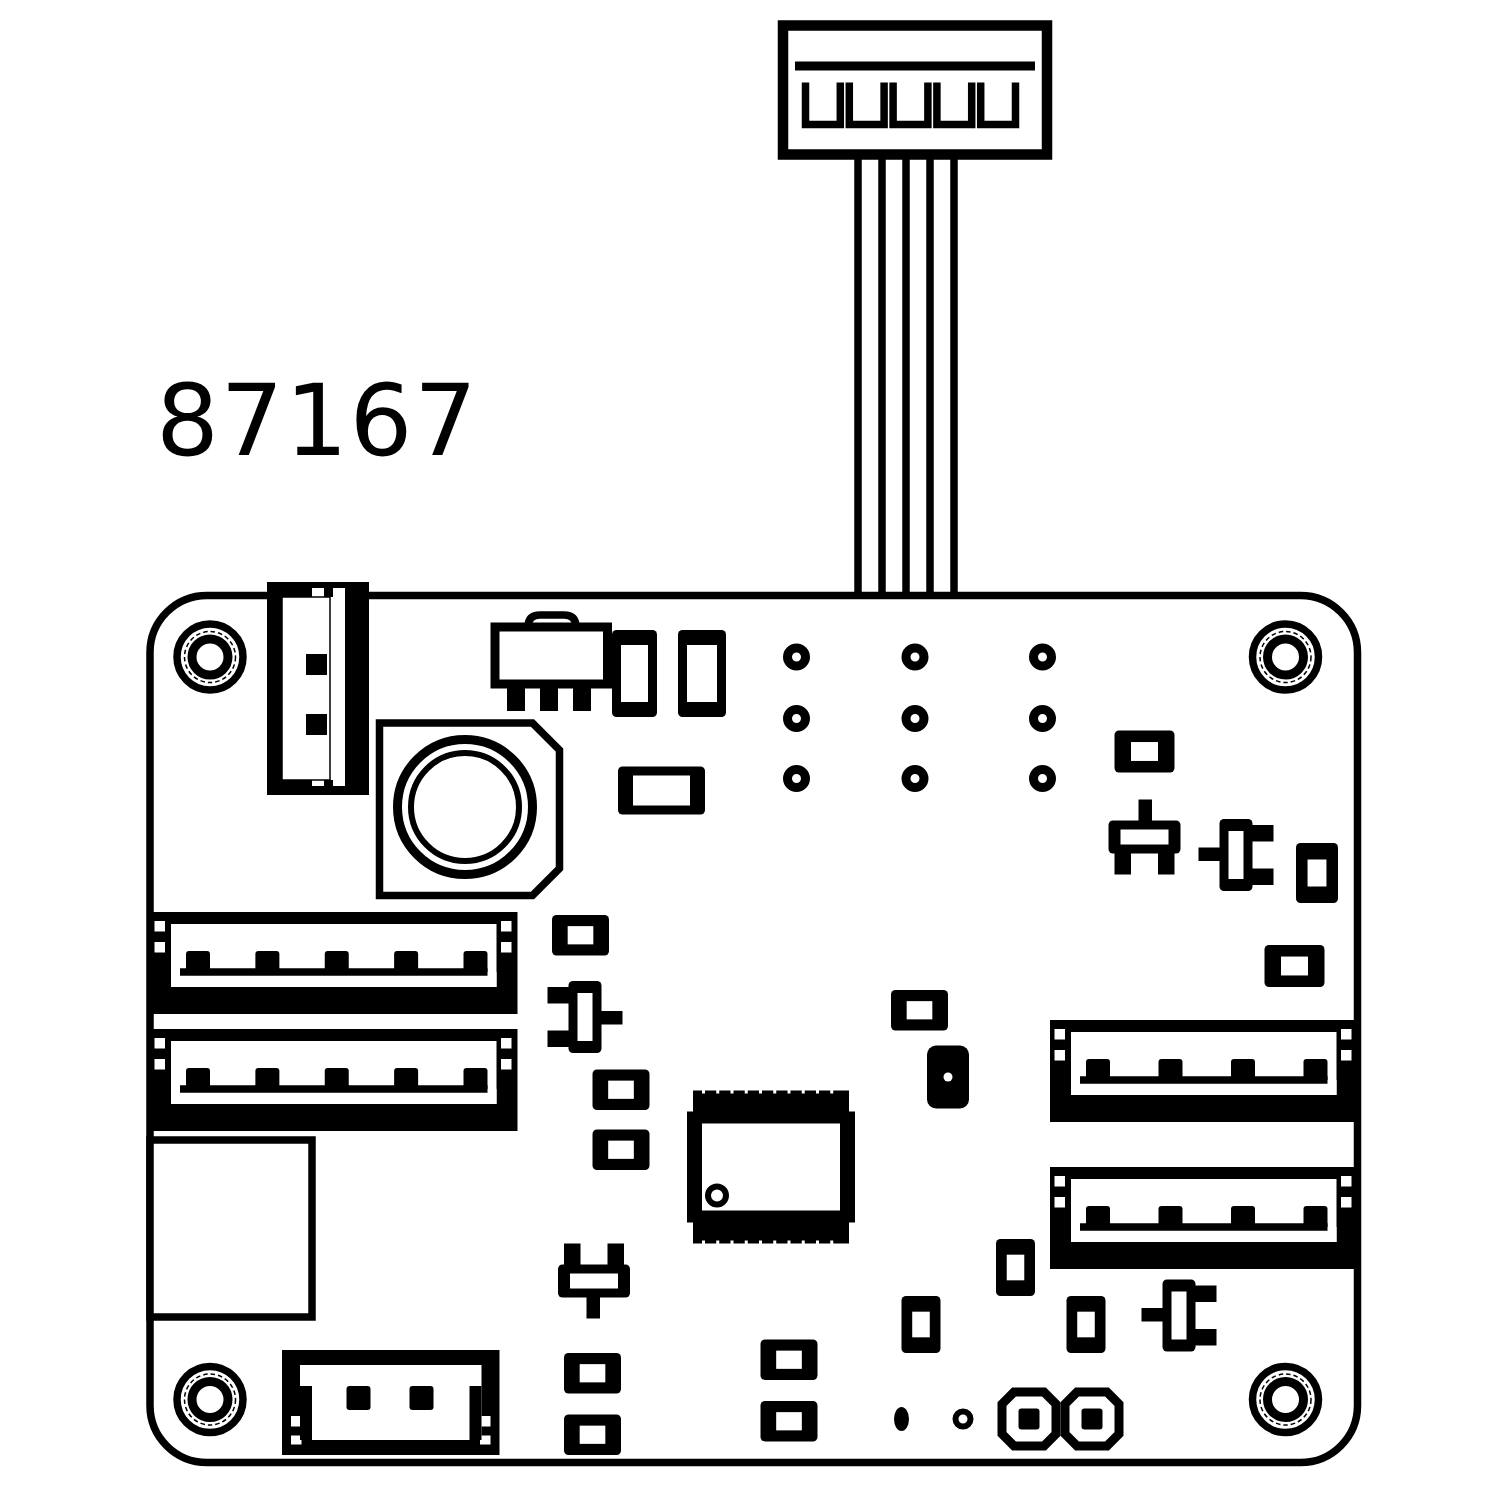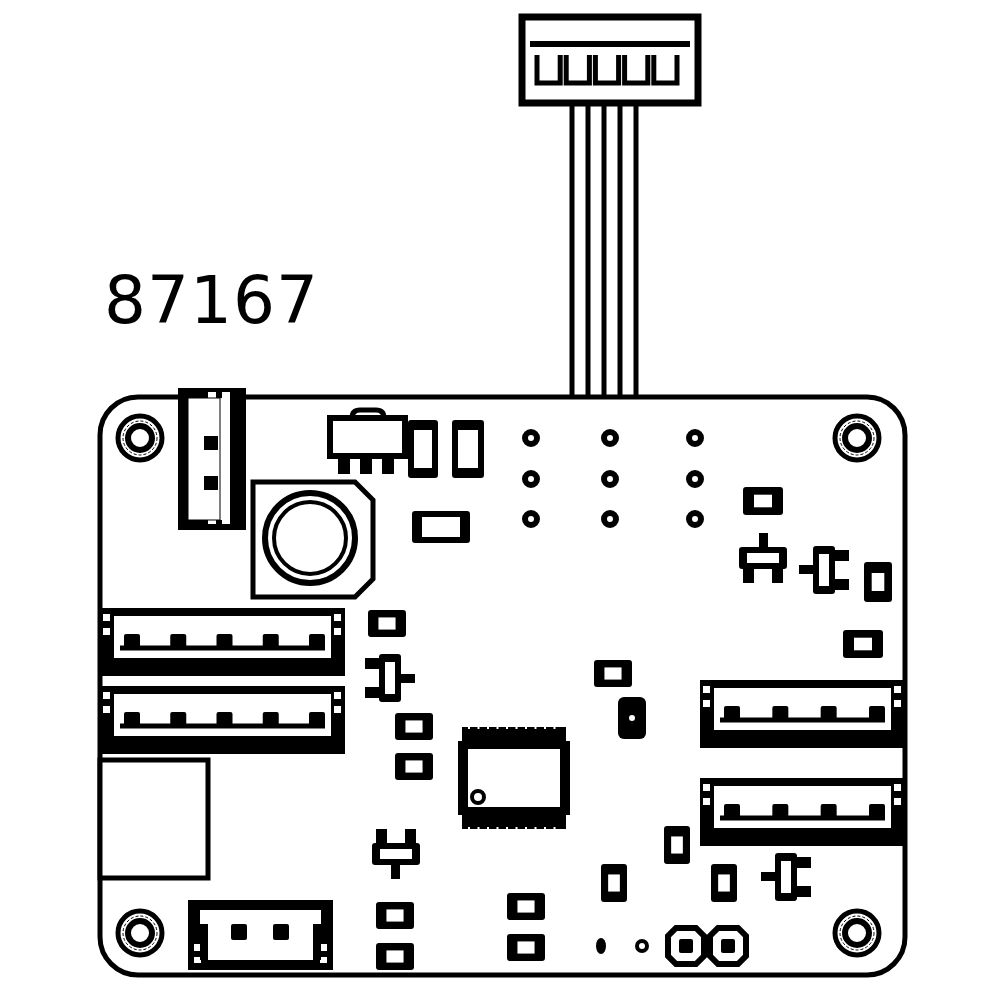--- a/index.html
+++ b/index.html
@@ -1,18 +1,18 @@
 <!DOCTYPE html>
 <html><head>
 <meta charset="utf-8">
 <style>
   html, body { margin: 0; padding: 0; background: #ffffff; }
   body { width: 1000px; height: 1000px; position: relative; overflow: hidden; font-family: "DejaVu Sans", sans-serif; }
   #part-number {
-    position: absolute; left: 104px; top: 268px;
+    position: absolute; left: 104px; top: 248px;
     font-family: "DejaVu Sans", sans-serif; font-size: 66px; color: #000;
     letter-spacing: 1px; line-height: 1;
   }
   svg#board { position: absolute; left: 0; top: 0; }
 </style>
 </head>
 <body>
 
 <div id="part-number">87167</div>
 

